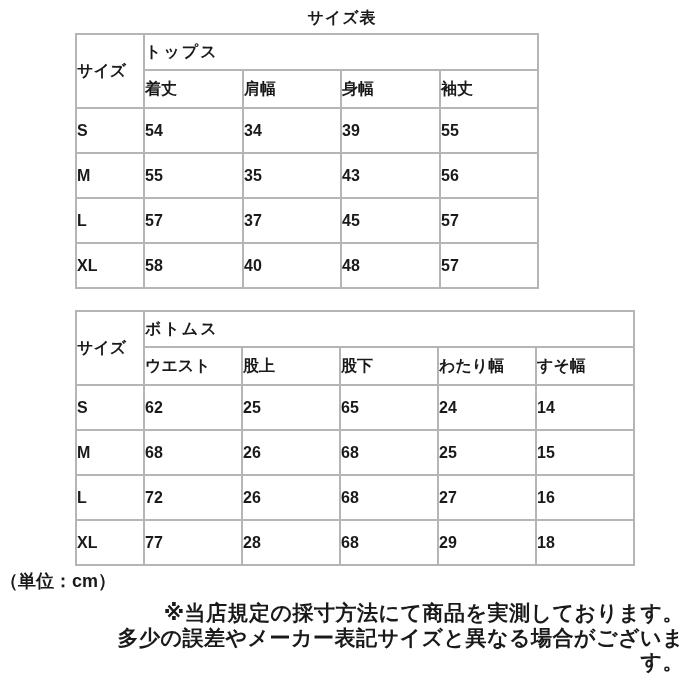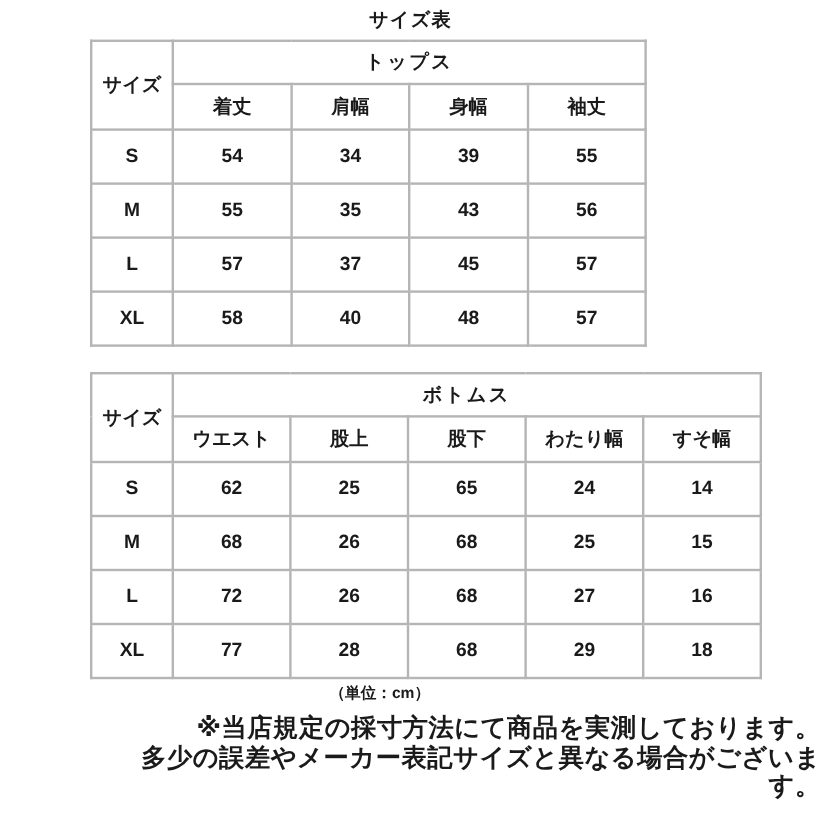--- a/index.html
+++ b/index.html
@@ -28,36 +28,35 @@
     line-height: 20px;
   }
   table.size-table {
     border-collapse: collapse;
     table-layout: fixed;
     margin-left: 75px;
     font-weight: bold;
   }
   table.size-table td {
     border: 2px solid #b5b5b5;
-    text-align: center;
     vertical-align: middle;
     font-size: 16px;
     padding: 0;
   }
   table.tops-table { width: 462px; margin-top: 5px; }
   table.bottoms-table { width: 558px; margin-top: 21px; }
   tr.group-row { height: 36px; }
   tr.colhead-row { height: 38px; padding-left: 38px; }
   tr.data-row { height: 45px; }
   td.group-cell { letter-spacing: 2px; }
   .unit-label {
     width: 633px;
     margin-top: 3px;
-    text-align: center;
-    font-size: 13px;
+    text-align: left;
+    font-size: 18px;
     font-weight: bold;
   }
   .notes {
     margin: 8px 0 0 84px;
     font-size: 21px;
     font-weight: bold;
     line-height: 24.5px;
     letter-spacing: 0.5px;
     text-align: right;
   }

